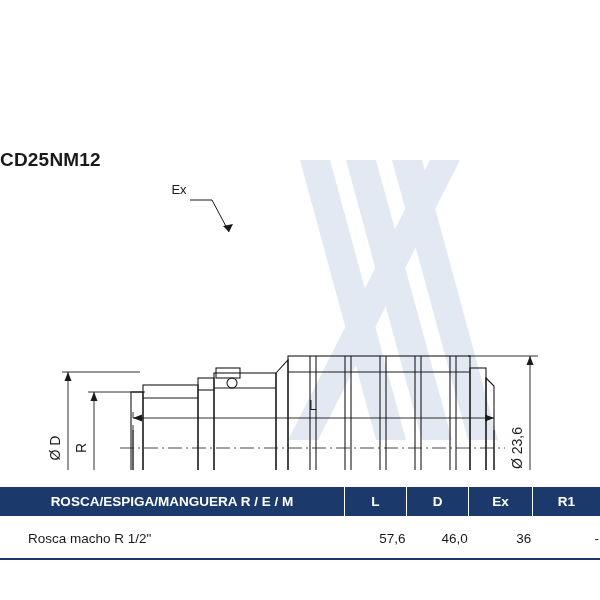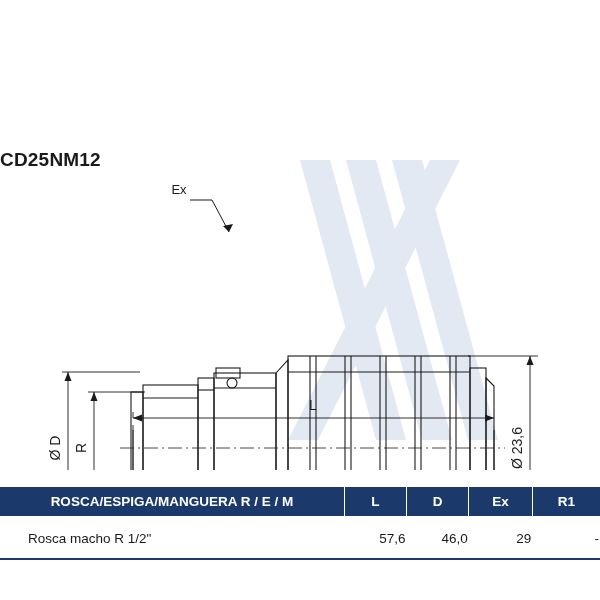--- a/index.html
+++ b/index.html
@@ -236,20 +236,20 @@
         <th class="colw-n">D</th>
         <th class="colw-n">Ex</th>
         <th class="colw-r1">R1</th>
       </tr>
     </thead>
     <tbody>
       <tr>
         <td class="desc-cell">Rosca macho R 1/2"</td>
         <td>57,6</td>
         <td>46,0</td>
-        <td>29</td>
+        <td>36</td>
         <td>-</td>
       </tr>
     </tbody>
   </table>
 
   <div class="table-bottom-rule"></div>
 </div>
 
 </body></html>

